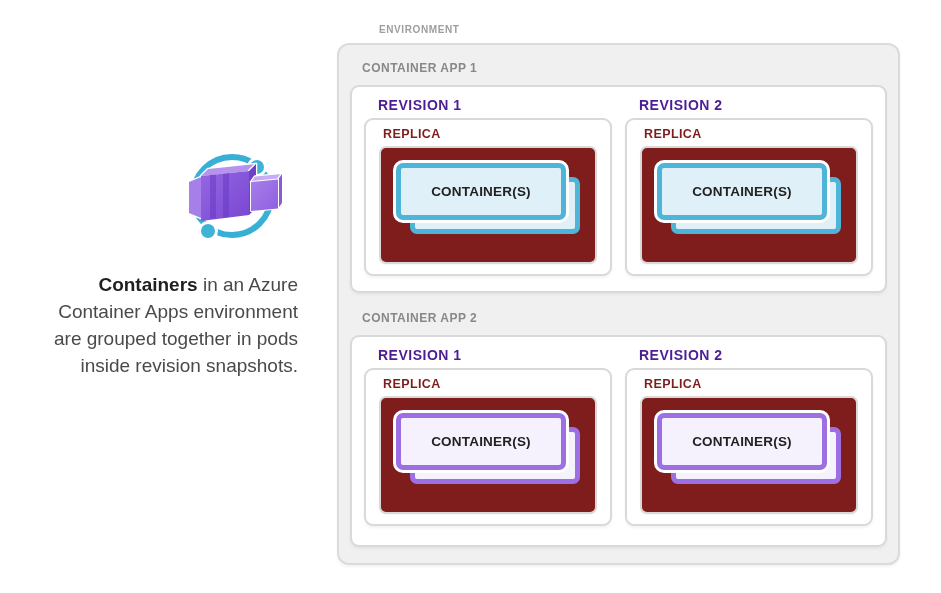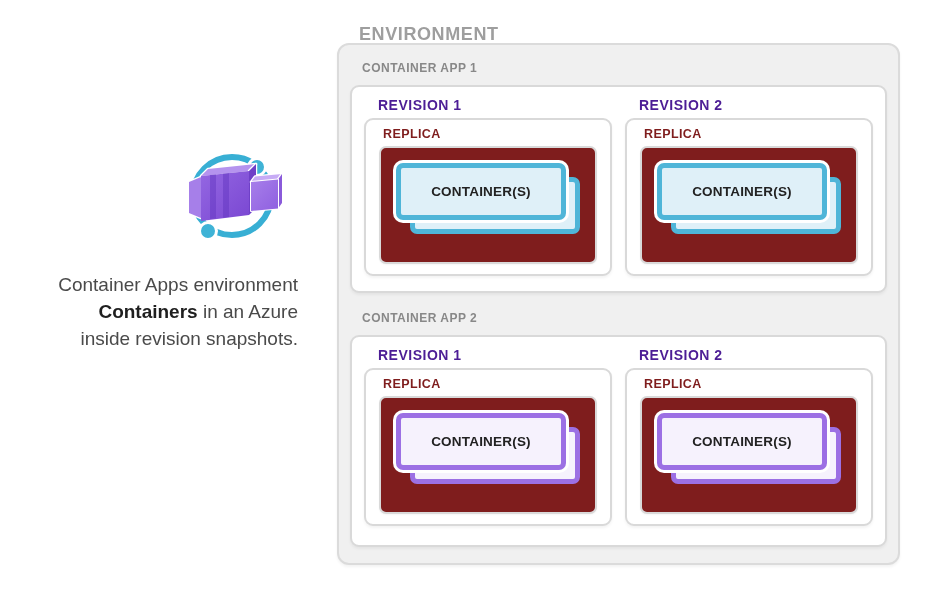--- a/index.html
+++ b/index.html
@@ -14,21 +14,21 @@
   }
   
   .icon-wrap{position:absolute;left:183px;top:145px;width:100px;height:100px;}
   .caption{
     position:absolute;left:8px;top:271px;width:290px;text-align:right;
     font-size:19px;line-height:27px;color:#4a4a4a;white-space:nowrap;
   }
   .caption b{color:#1f1f1f;font-weight:700;}
   
   .env-label{
-    position:absolute;left:359px;top:24px;font-size:18px;font-weight:700;
+    position:absolute;left:379px;top:24px;font-size:10px;font-weight:700;
     color:#9E9E9E;letter-spacing:.6px;
   }
   .env-box{
     position:absolute;left:337px;top:43px;width:563px;height:522px;box-sizing:border-box;
     background:var(--env-fill);border:2px solid var(--env-border);border-radius:12px;
     padding:0 11px;box-shadow:0 2px 3px rgba(0,0,0,0.05);
   }
   .app-label{
     font-size:12px;font-weight:700;color:#888888;letter-spacing:.5px;
     margin:16px 0 6px 12px;height:18px;
@@ -98,22 +98,23 @@
       <polygon points="27,30.1 33,29.4 33,73.5 27,74.1" fill="#5F33BE" opacity="0.45" stroke="none"></polygon>
       <polygon points="40,28.8 46,28.1 46,72.1 40,72.8" fill="#5F33BE" opacity="0.45" stroke="none"></polygon>
       <polygon points="68,37 95,34.5 99,29 72,31.5" fill="#C7ABF5"></polygon>
       <polygon points="95,34.5 99,29 99,58 95,63.5" fill="#8A5ADA"></polygon>
       <polygon points="68,37 95,34.5 95,63.5 68,66" fill="url(#gright)" stroke-width="2"></polygon>
     </g>
   </svg>
 </div>
 
 <div class="caption">
+  <div><b>Containers</b><span> in an Azure</span></div>
   <div>Container Apps environment</div>
-  <div><b>Containers</b><span> in an Azure</span></div>
+  <div>are grouped together in pods</div>
   <div>inside revision snapshots.</div>
 </div>
 
 <div class="env-label">ENVIRONMENT</div>
 
 <div class="env-box">
 
   <div class="app-label">CONTAINER APP 1</div>
   <div class="app-box h1 teal">
     <div class="rev-row">

